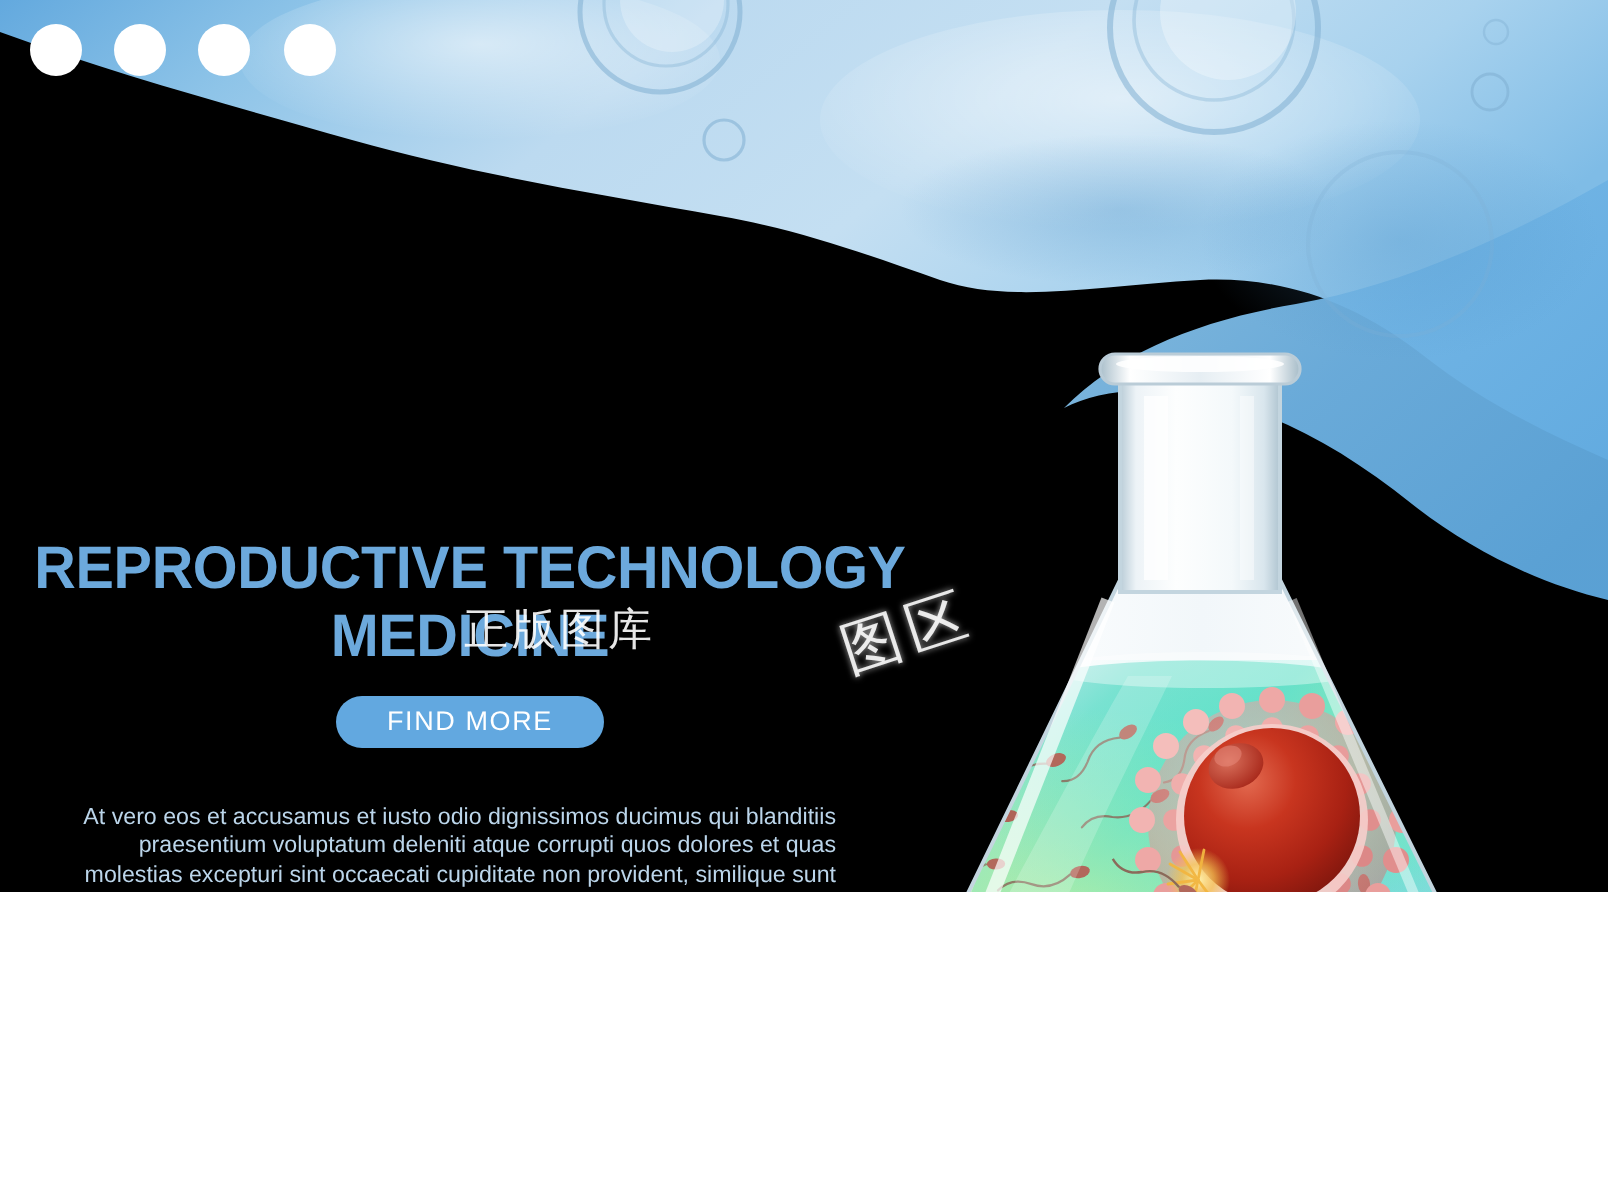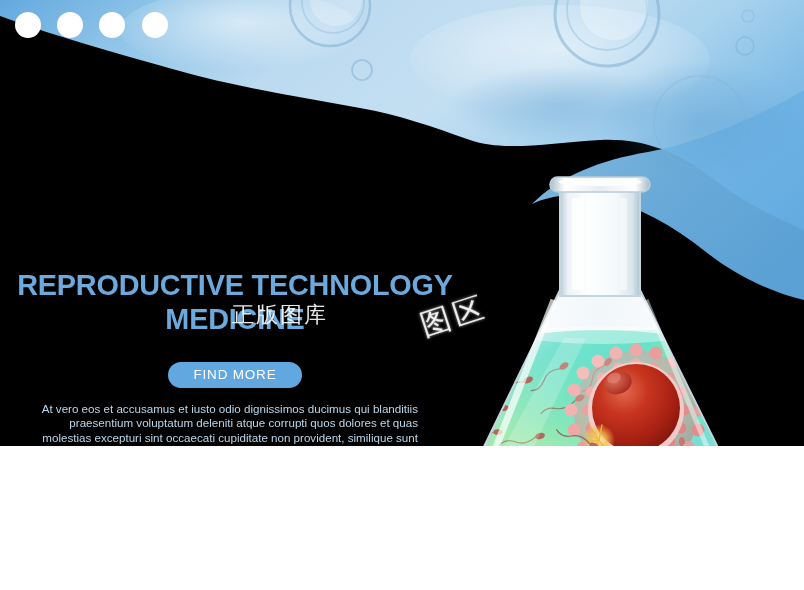--- a/index.html
+++ b/index.html
@@ -48,21 +48,20 @@
     transform-origin:center top;
     white-space:nowrap;
   }
   .headline .l2{display:block;}
 
   .cta-wrap{
     position:absolute;
     left:0; top:348px;
     width:470px;
     text-align:center;
-    margin-top:14px;
   }
   .cta{
     display:inline-block;
     background:#62A8E0;
     color:#ffffff;
     border:none;
     border-radius:14px;
     padding:5px 26px 6px;
     font-size:13.5px;
     letter-spacing:0.8px;

